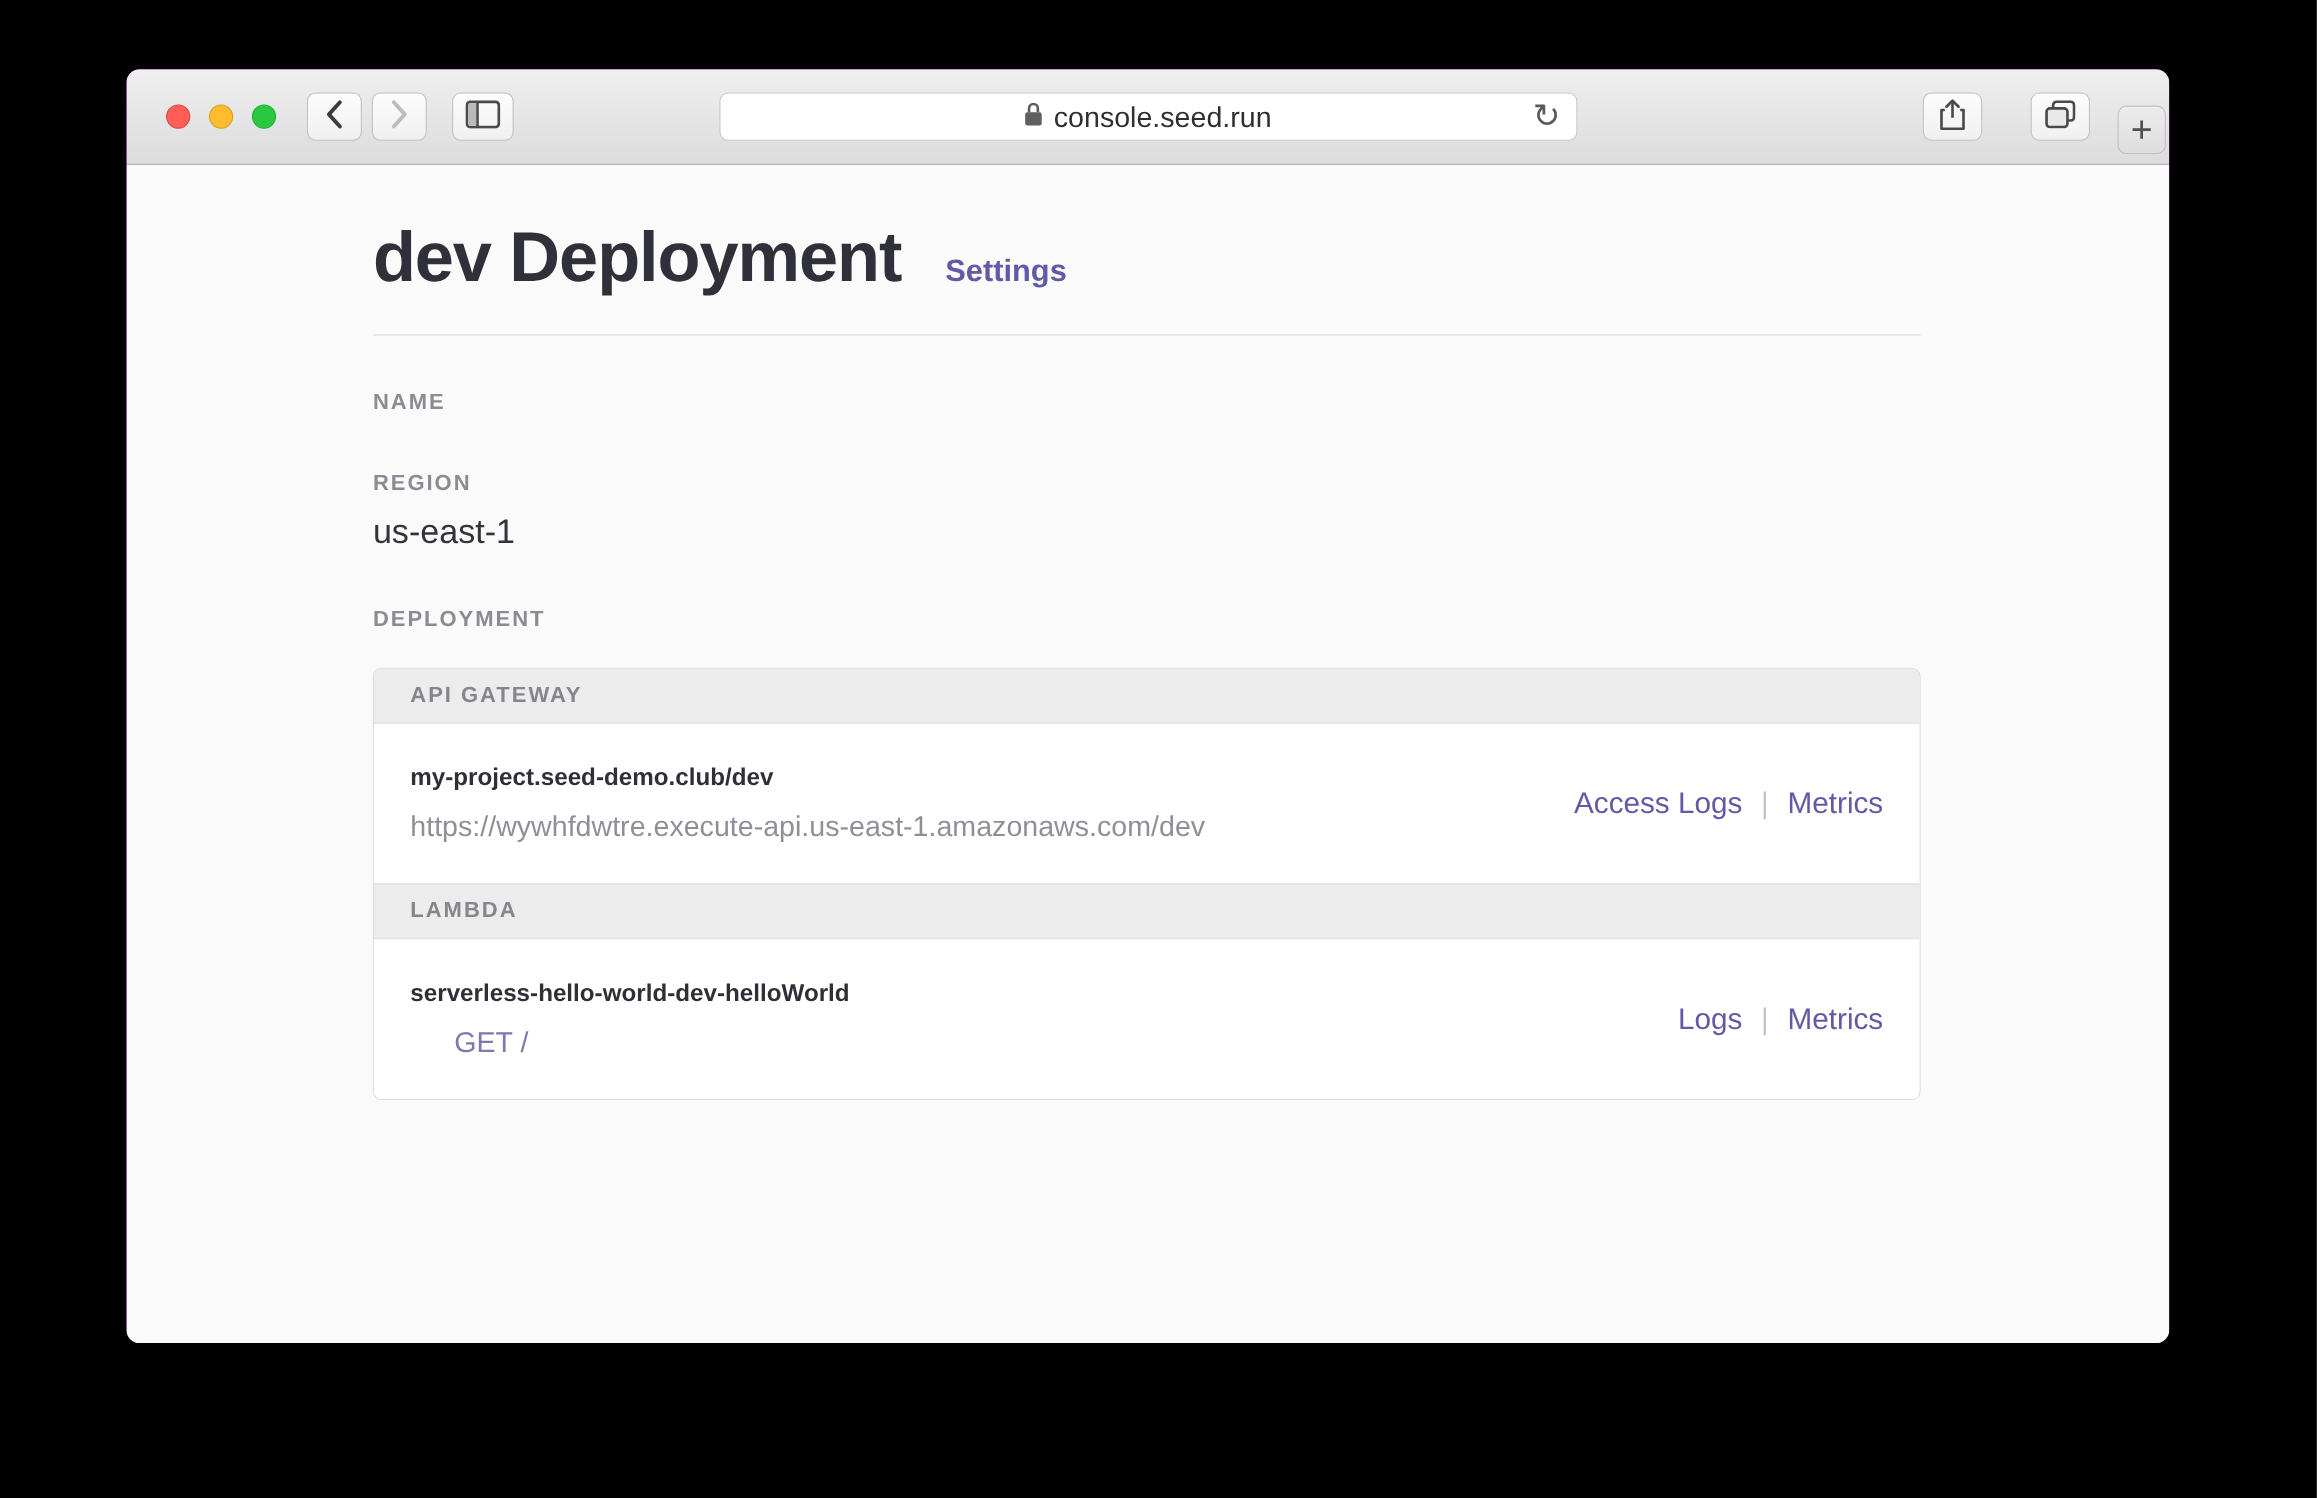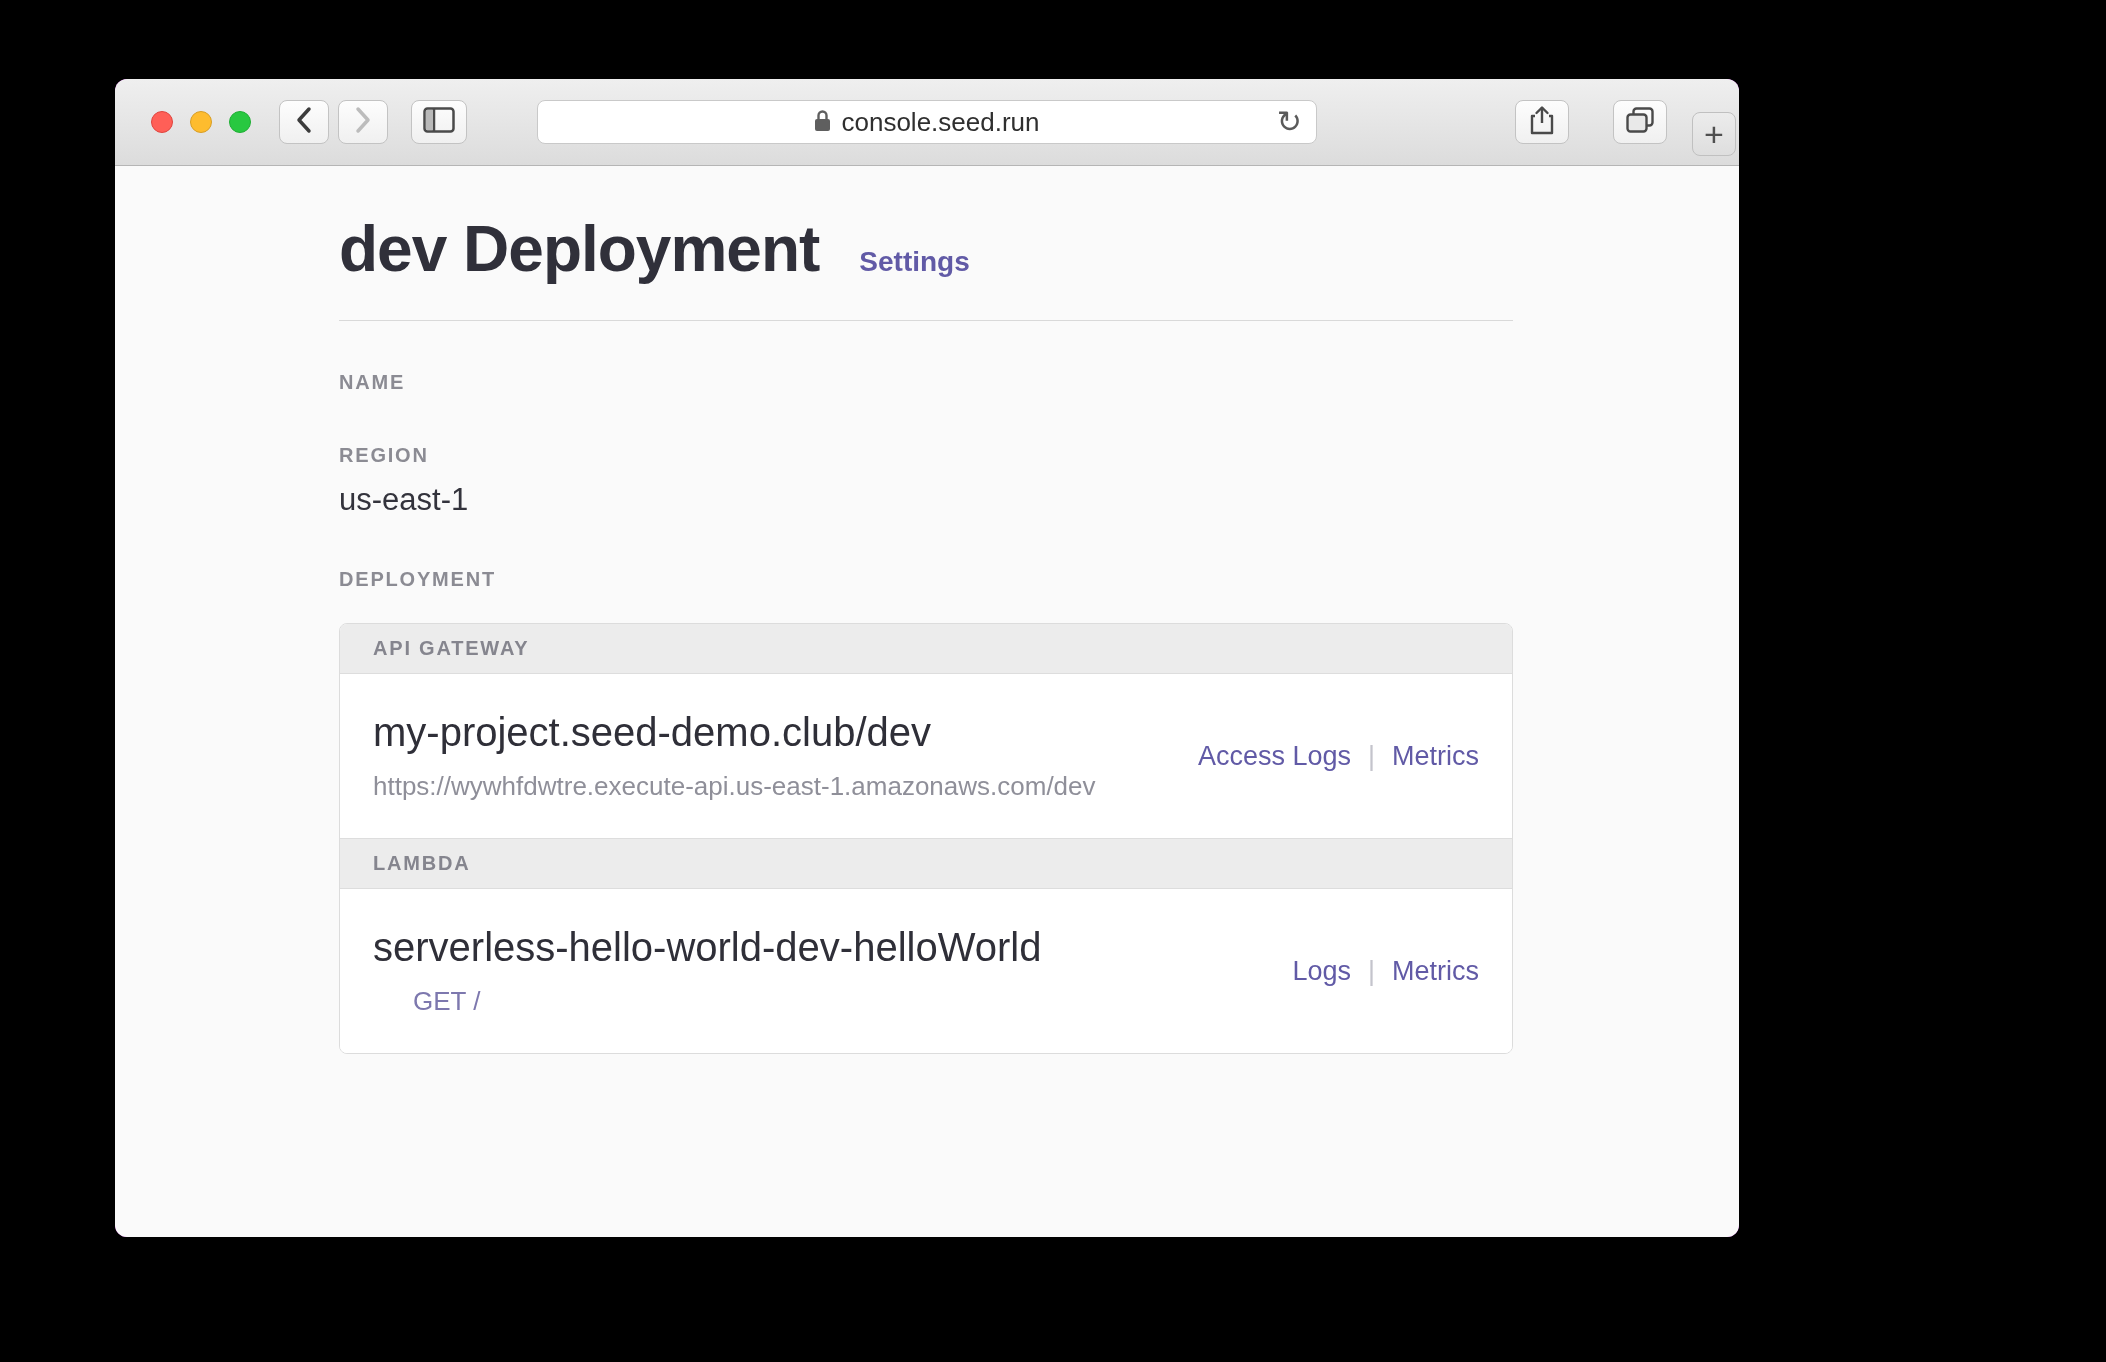--- a/index.html
+++ b/index.html
@@ -8,22 +8,22 @@
     background: #000;
     width: 2106px;
     height: 1362px;
     overflow: hidden;
     font-family: "Liberation Sans", sans-serif;
   }
 
   .browser-window {
     position: absolute;
     left: 115px;
-    top: 79px;
-    width: 1624px;
+    top: 63px;
+    width: 1857px;
     height: 1158px;
     border-radius: 12px;
     overflow: hidden;
     background: #d946ef;
     box-shadow: 0 30px 90px rgba(0,0,0,0.6);
   }
 
   
   .titlebar {
     position: relative;
@@ -182,22 +182,22 @@
   }
   .card-row + .card-header { border-top: 1px solid #ddd; }
   .card-row {
     display: flex;
     align-items: center;
     justify-content: space-between;
     padding: 36px 33px;
     background: #fff;
   }
   .row-title {
-    font-size: 40px;
-    font-weight: 400;
+    font-size: 22px;
+    font-weight: 700;
     color: #2f2f38;
   }
   .row-subtitle {
     margin-top: 16px;
     font-size: 26px;
     font-weight: 400;
     color: #8f8f99;
   }
   .row-subtitle.purple { color: #7d78ae; margin-left: 40px; }
 

